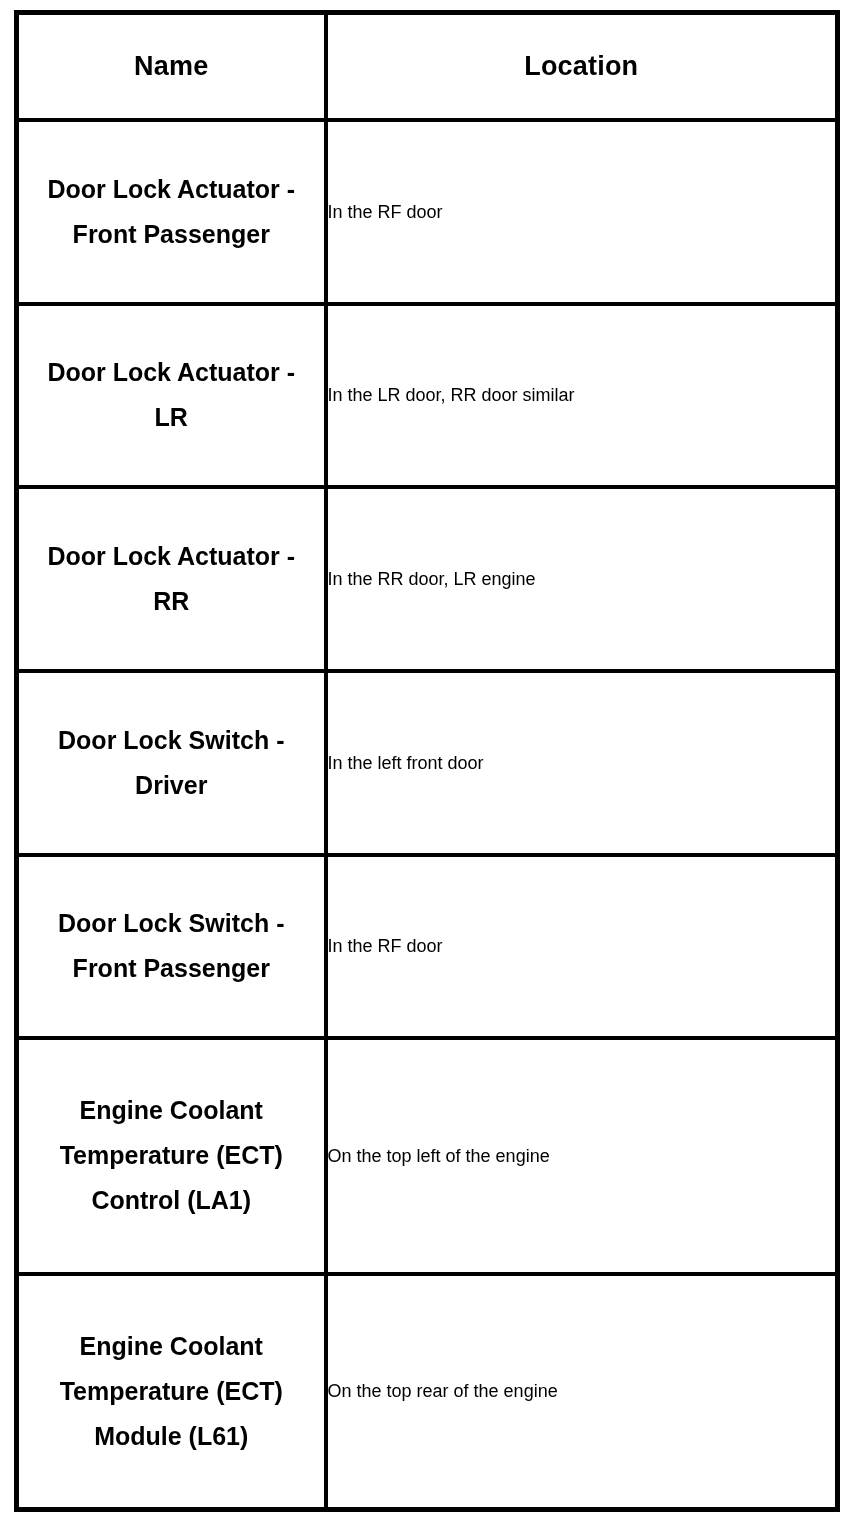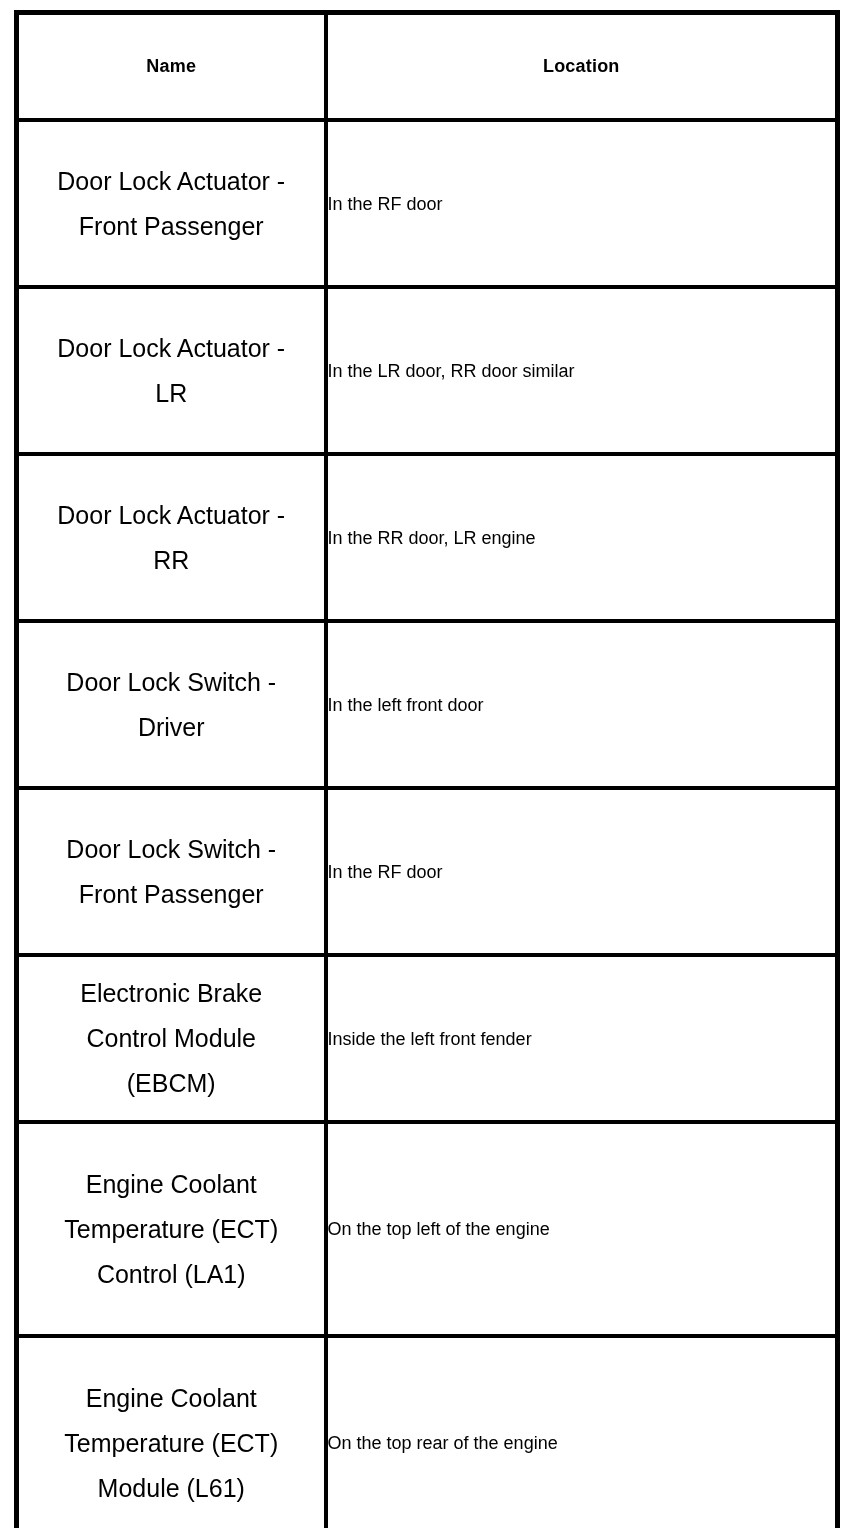--- a/index.html
+++ b/index.html
@@ -44,29 +44,29 @@
     padding: 0;
     background: #ffffff;
   }
 
   
   .hdr-cell {
     height: 103px;
     text-align: center;
     vertical-align: middle;
     font-weight: bold;
-    font-size: 18px;
+    font-size: 27px;
     letter-spacing: 0.2px;
   }
 
   
   .name-cell {
     text-align: center;
     vertical-align: middle;
-    font-weight: normal;
+    font-weight: bold;
     font-size: 25px;
     line-height: 45px;
     padding: 6px 10px;
   }
 
   .loc-cell {
     text-align: left;
     vertical-align: middle;
     font-weight: normal;
     font-size: 18px;
@@ -125,28 +125,20 @@
           </td>
           <td class="loc-cell">In the left front door</td>
         </tr>
         <tr class="row-std">
           <td class="name-cell">
             <span class="name-line">Door Lock Switch -</span>
             <span class="name-line">Front Passenger</span>
           </td>
           <td class="loc-cell">In the RF door</td>
         </tr>
-        <tr class="row-std">
-          <td class="name-cell">
-            <span class="name-line">Electronic Brake</span>
-            <span class="name-line">Control Module</span>
-            <span class="name-line">(EBCM)</span>
-          </td>
-          <td class="loc-cell">Inside the left front fender</td>
-        </tr>
         <tr class="row-tall">
           <td class="name-cell">
             <span class="name-line">Engine Coolant</span>
             <span class="name-line">Temperature (ECT)</span>
             <span class="name-line">Control (LA1)</span>
           </td>
           <td class="loc-cell">On the top left of the engine</td>
         </tr>
         <tr class="row-tall">
           <td class="name-cell">

